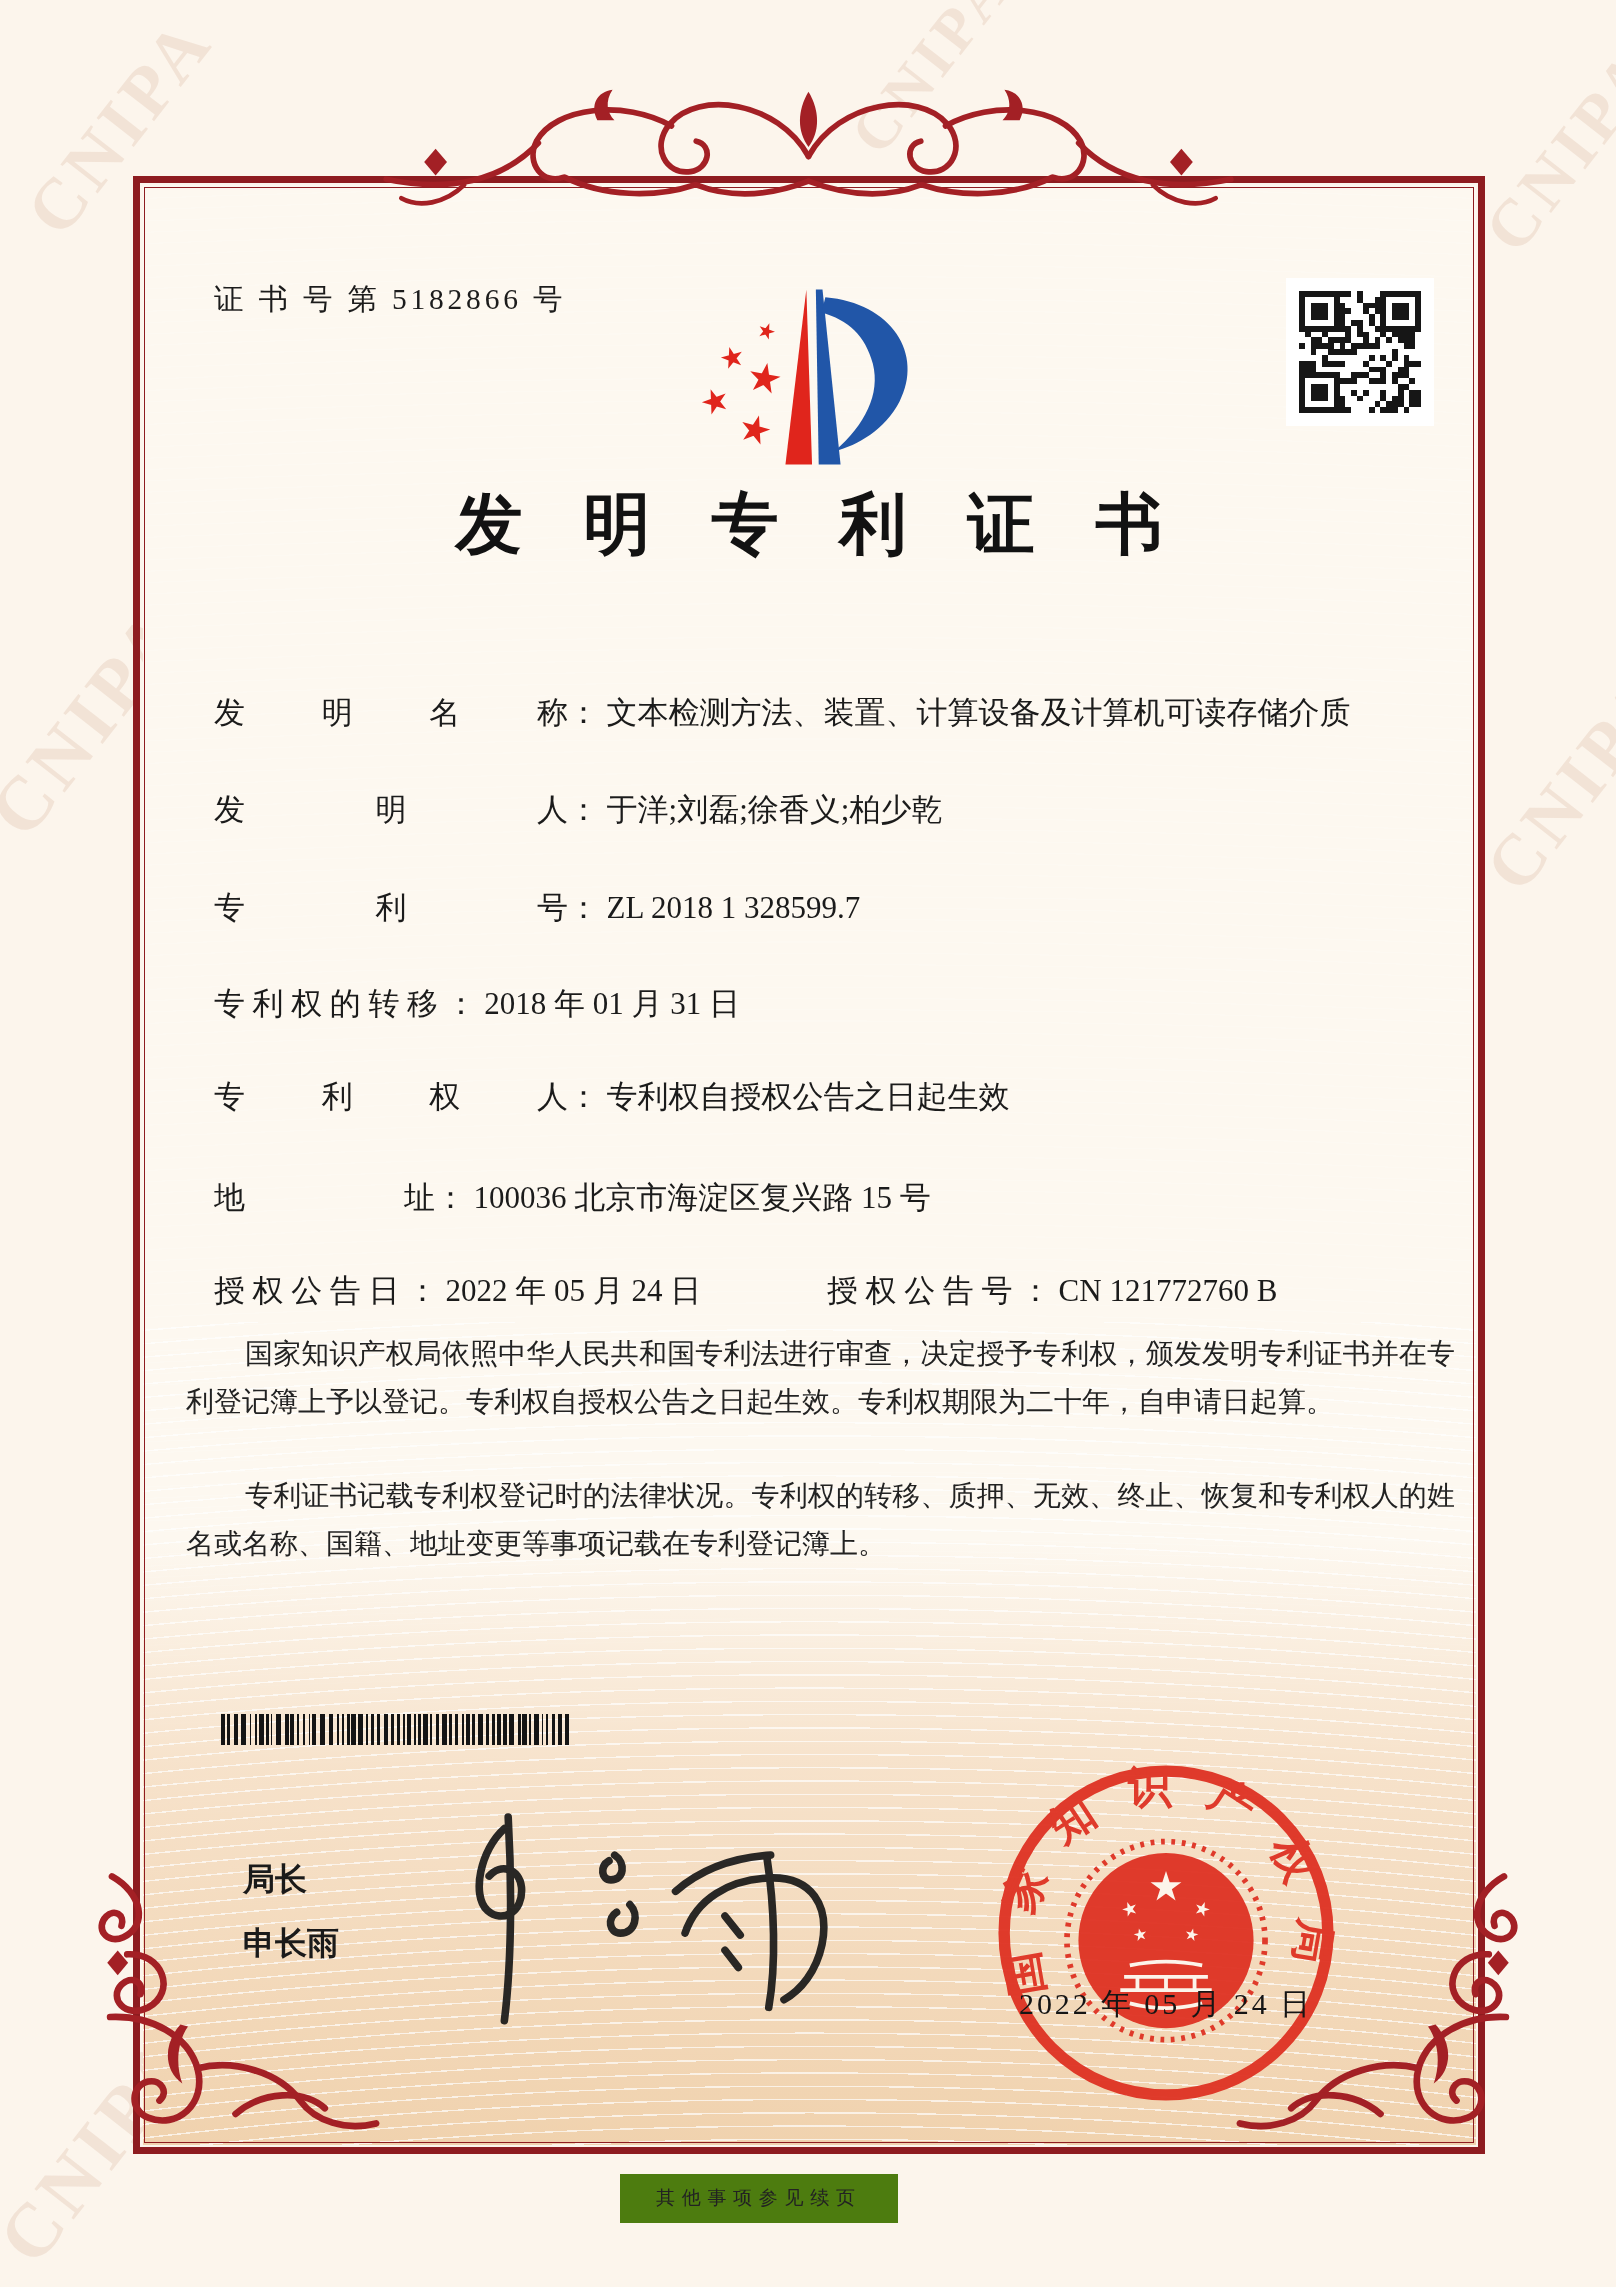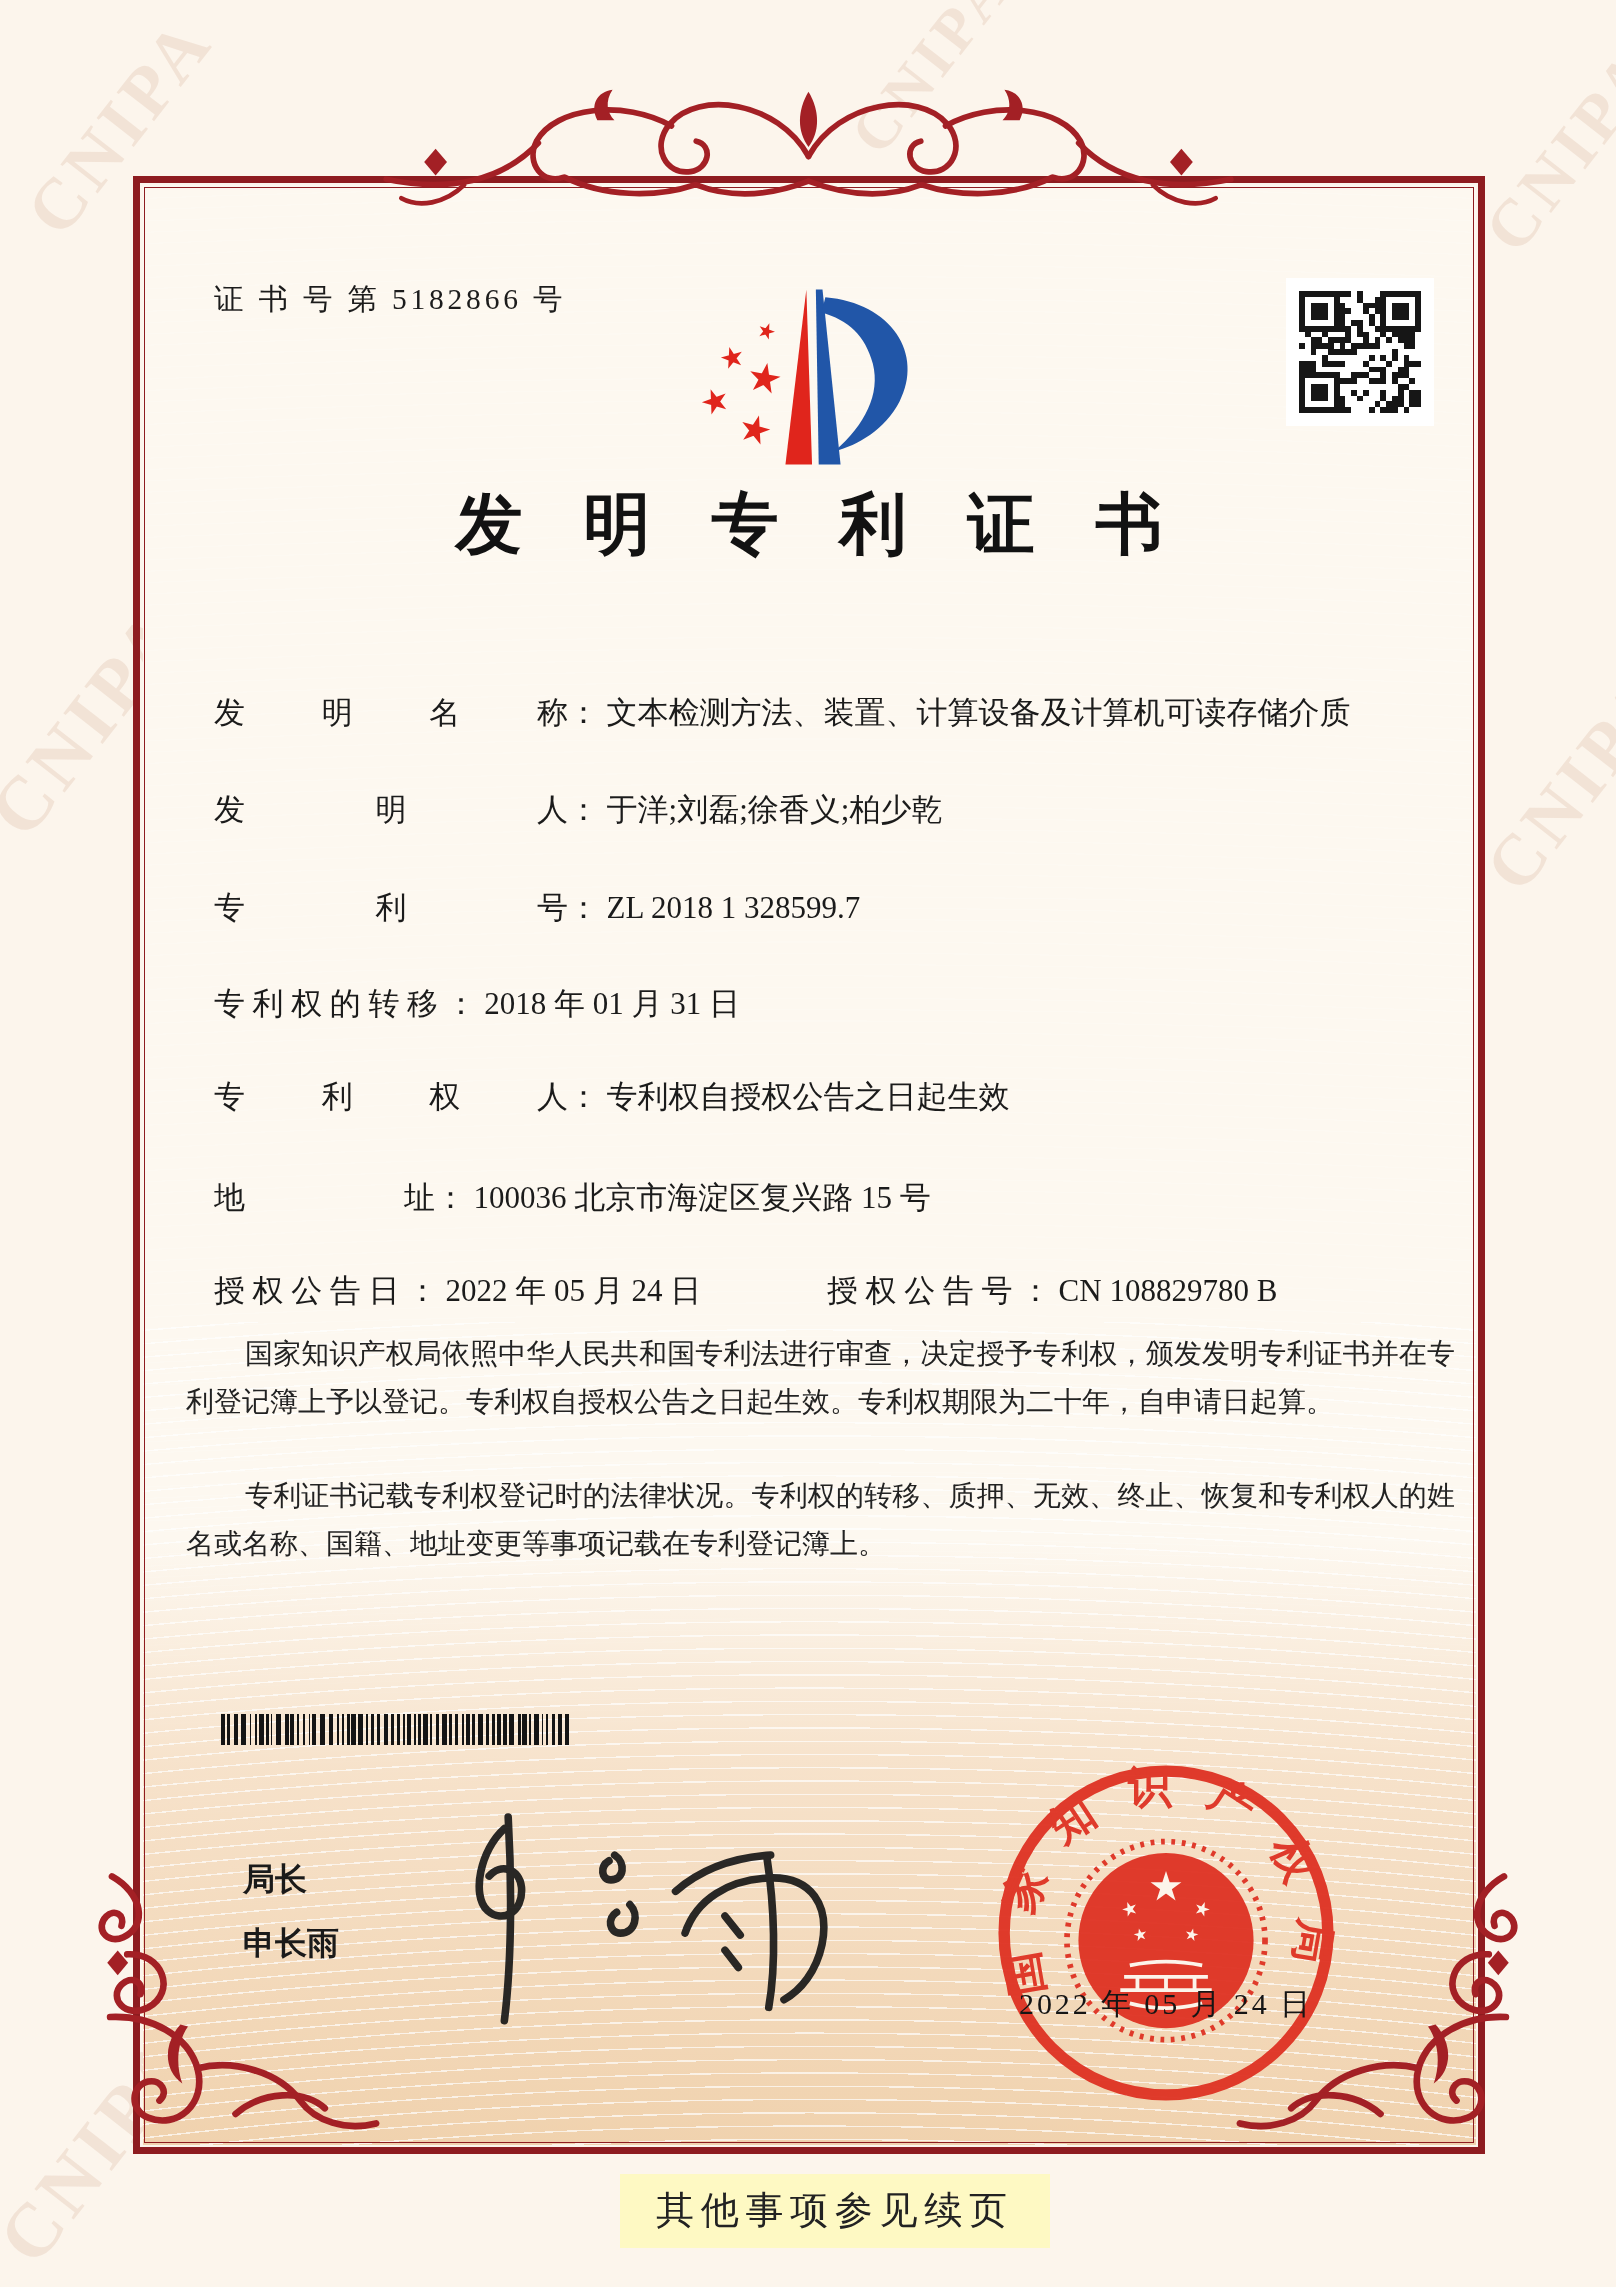--- a/index.html
+++ b/index.html
@@ -59,22 +59,22 @@
   .signature{position:absolute;left:390px;top:1800px;width:457px;height:233px;}
 
   
   .seal{position:absolute;left:987px;top:1754px;width:358px;height:358px;opacity:.96;}
   .seal-date{position:absolute;left:989px;top:1984px;width:354px;text-align:center;
       font-size:30px;letter-spacing:2.9px;color:#151515;z-index:5;}
 
   
   .page-indicator{position:absolute;left:133px;width:1352px;top:2089px;text-align:center;
       font-size:26px;letter-spacing:3.8px;color:#222;}
-  .note-box{position:absolute;left:620px;top:2174px;background:#fef9c3;padding:11.4px 36px;
-      font-size:38px;letter-spacing:6.7px;color:#222;}
+  .note-box{position:absolute;left:620px;top:2174px;background:#4d7c0f;padding:11.4px 36px;
+      font-size:19px;letter-spacing:6.7px;color:#222;}
 
   .orn-top{position:absolute;left:369px;top:82px;width:879px;height:145px;}
   .orn-bl{position:absolute;left:93px;top:1876px;width:285px;height:282px;}
   .orn-br{position:absolute;left:1238px;top:1876px;width:285px;height:282px;transform:scaleX(-1);}
   svg{display:block;overflow:visible;}
   .hidden-defs{position:absolute;width:0;height:0;}
 </style>
 </head>
 <body>
 
@@ -635,21 +635,21 @@
   </div>
   <div class="row" style="top:1176px">
     <span class="lbl jl w232">
         <span>地</span>
         <span>址</span>
       </span><span class="colon">：</span><span class="val">100036 北京市海淀区复兴路 15 号</span>
   </div>
   <div class="row" style="top:1269px">
     <span class="lbl ls8">授权公告日</span><span class="colon">：</span><span class="val">2022 年 05 月 24 日</span>
     <span class="grant">
-      <span class="lbl ls8">授权公告号</span><span class="colon">：</span><span class="val">CN 108829780 B</span>
+      <span class="lbl ls8">授权公告号</span><span class="colon">：</span><span class="val">CN 121772760 B</span>
     </span>
   </div>
 
   <div class="para" style="top:1330px">国家知识产权局依照中华人民共和国专利法进行审查，决定授予专利权，颁发发明专利证书并在专利登记簿上予以登记。专利权自授权公告之日起生效。专利权期限为二十年，自申请日起算。</div>
   <div class="para" style="top:1472px">专利证书记载专利权登记时的法律状况。专利权的转移、质押、无效、终止、恢复和专利权人的姓名或名称、国籍、地址变更等事项记载在专利登记簿上。</div>
 
   <div class="barcode">
       <i style="width:3.8px;margin-right:1.9px"></i>
       <i style="width:3.8px;margin-right:3.8px"></i>
       <i style="width:3.8px;margin-right:2.9px"></i>

